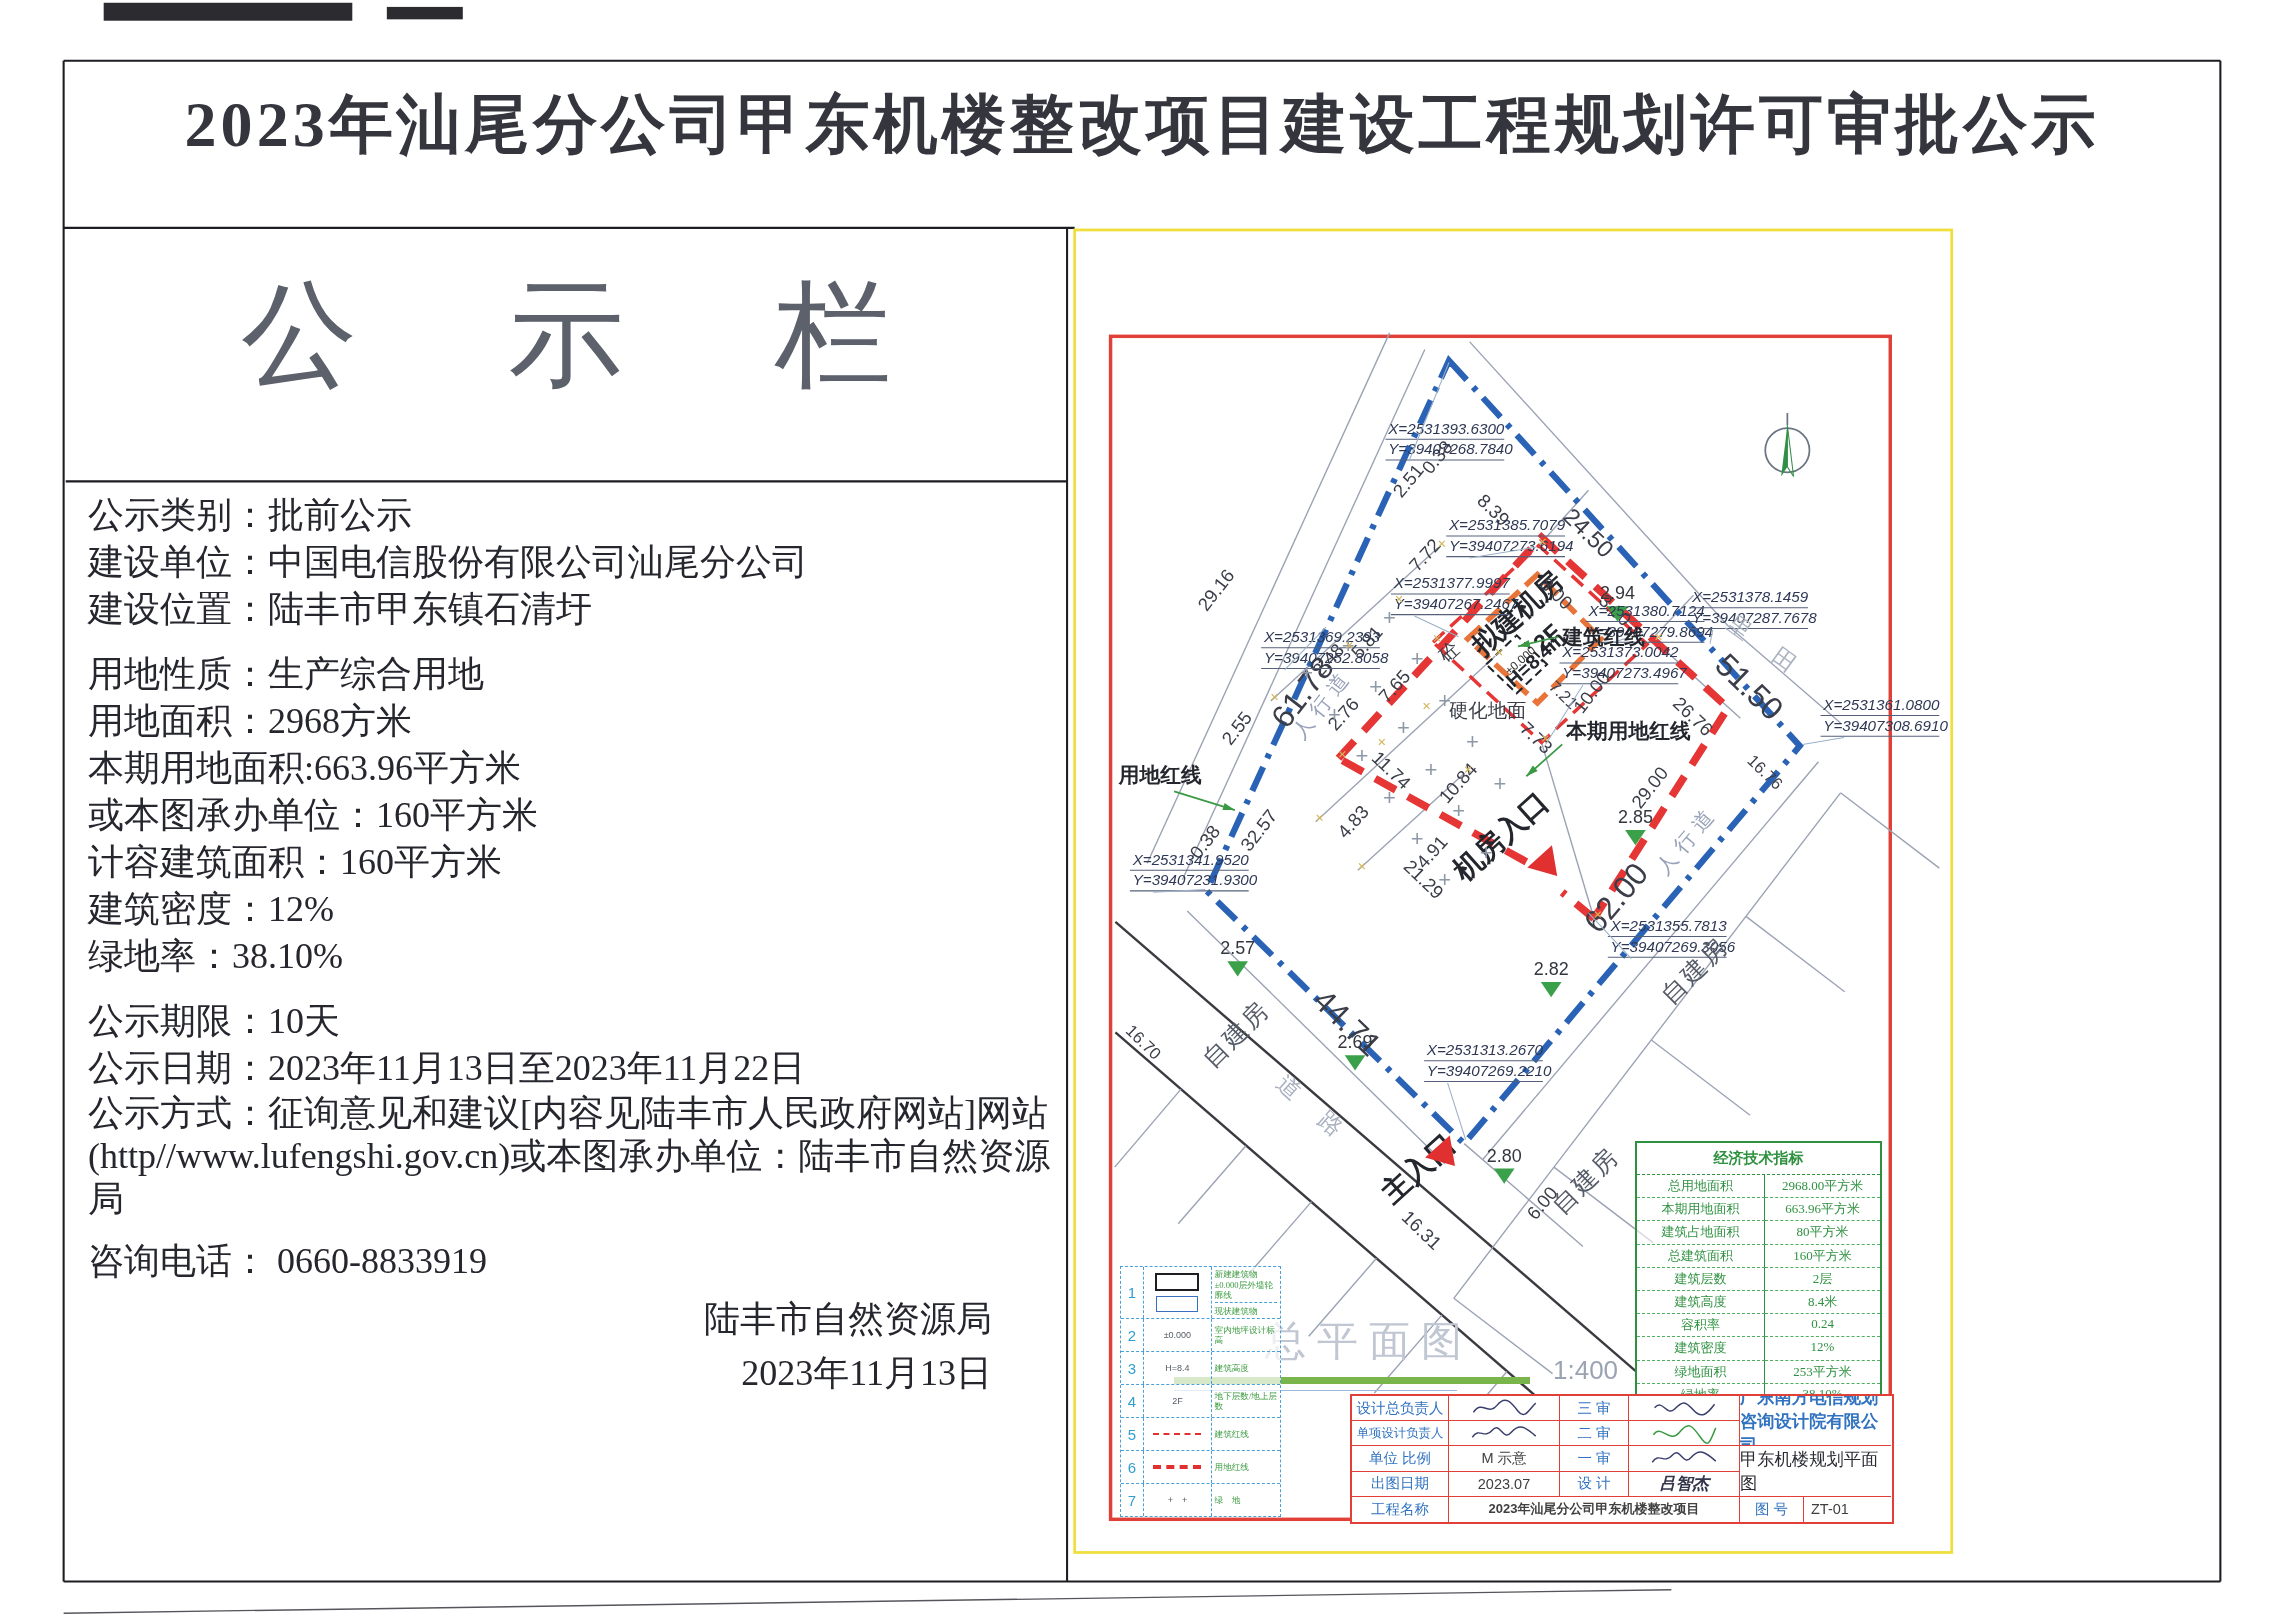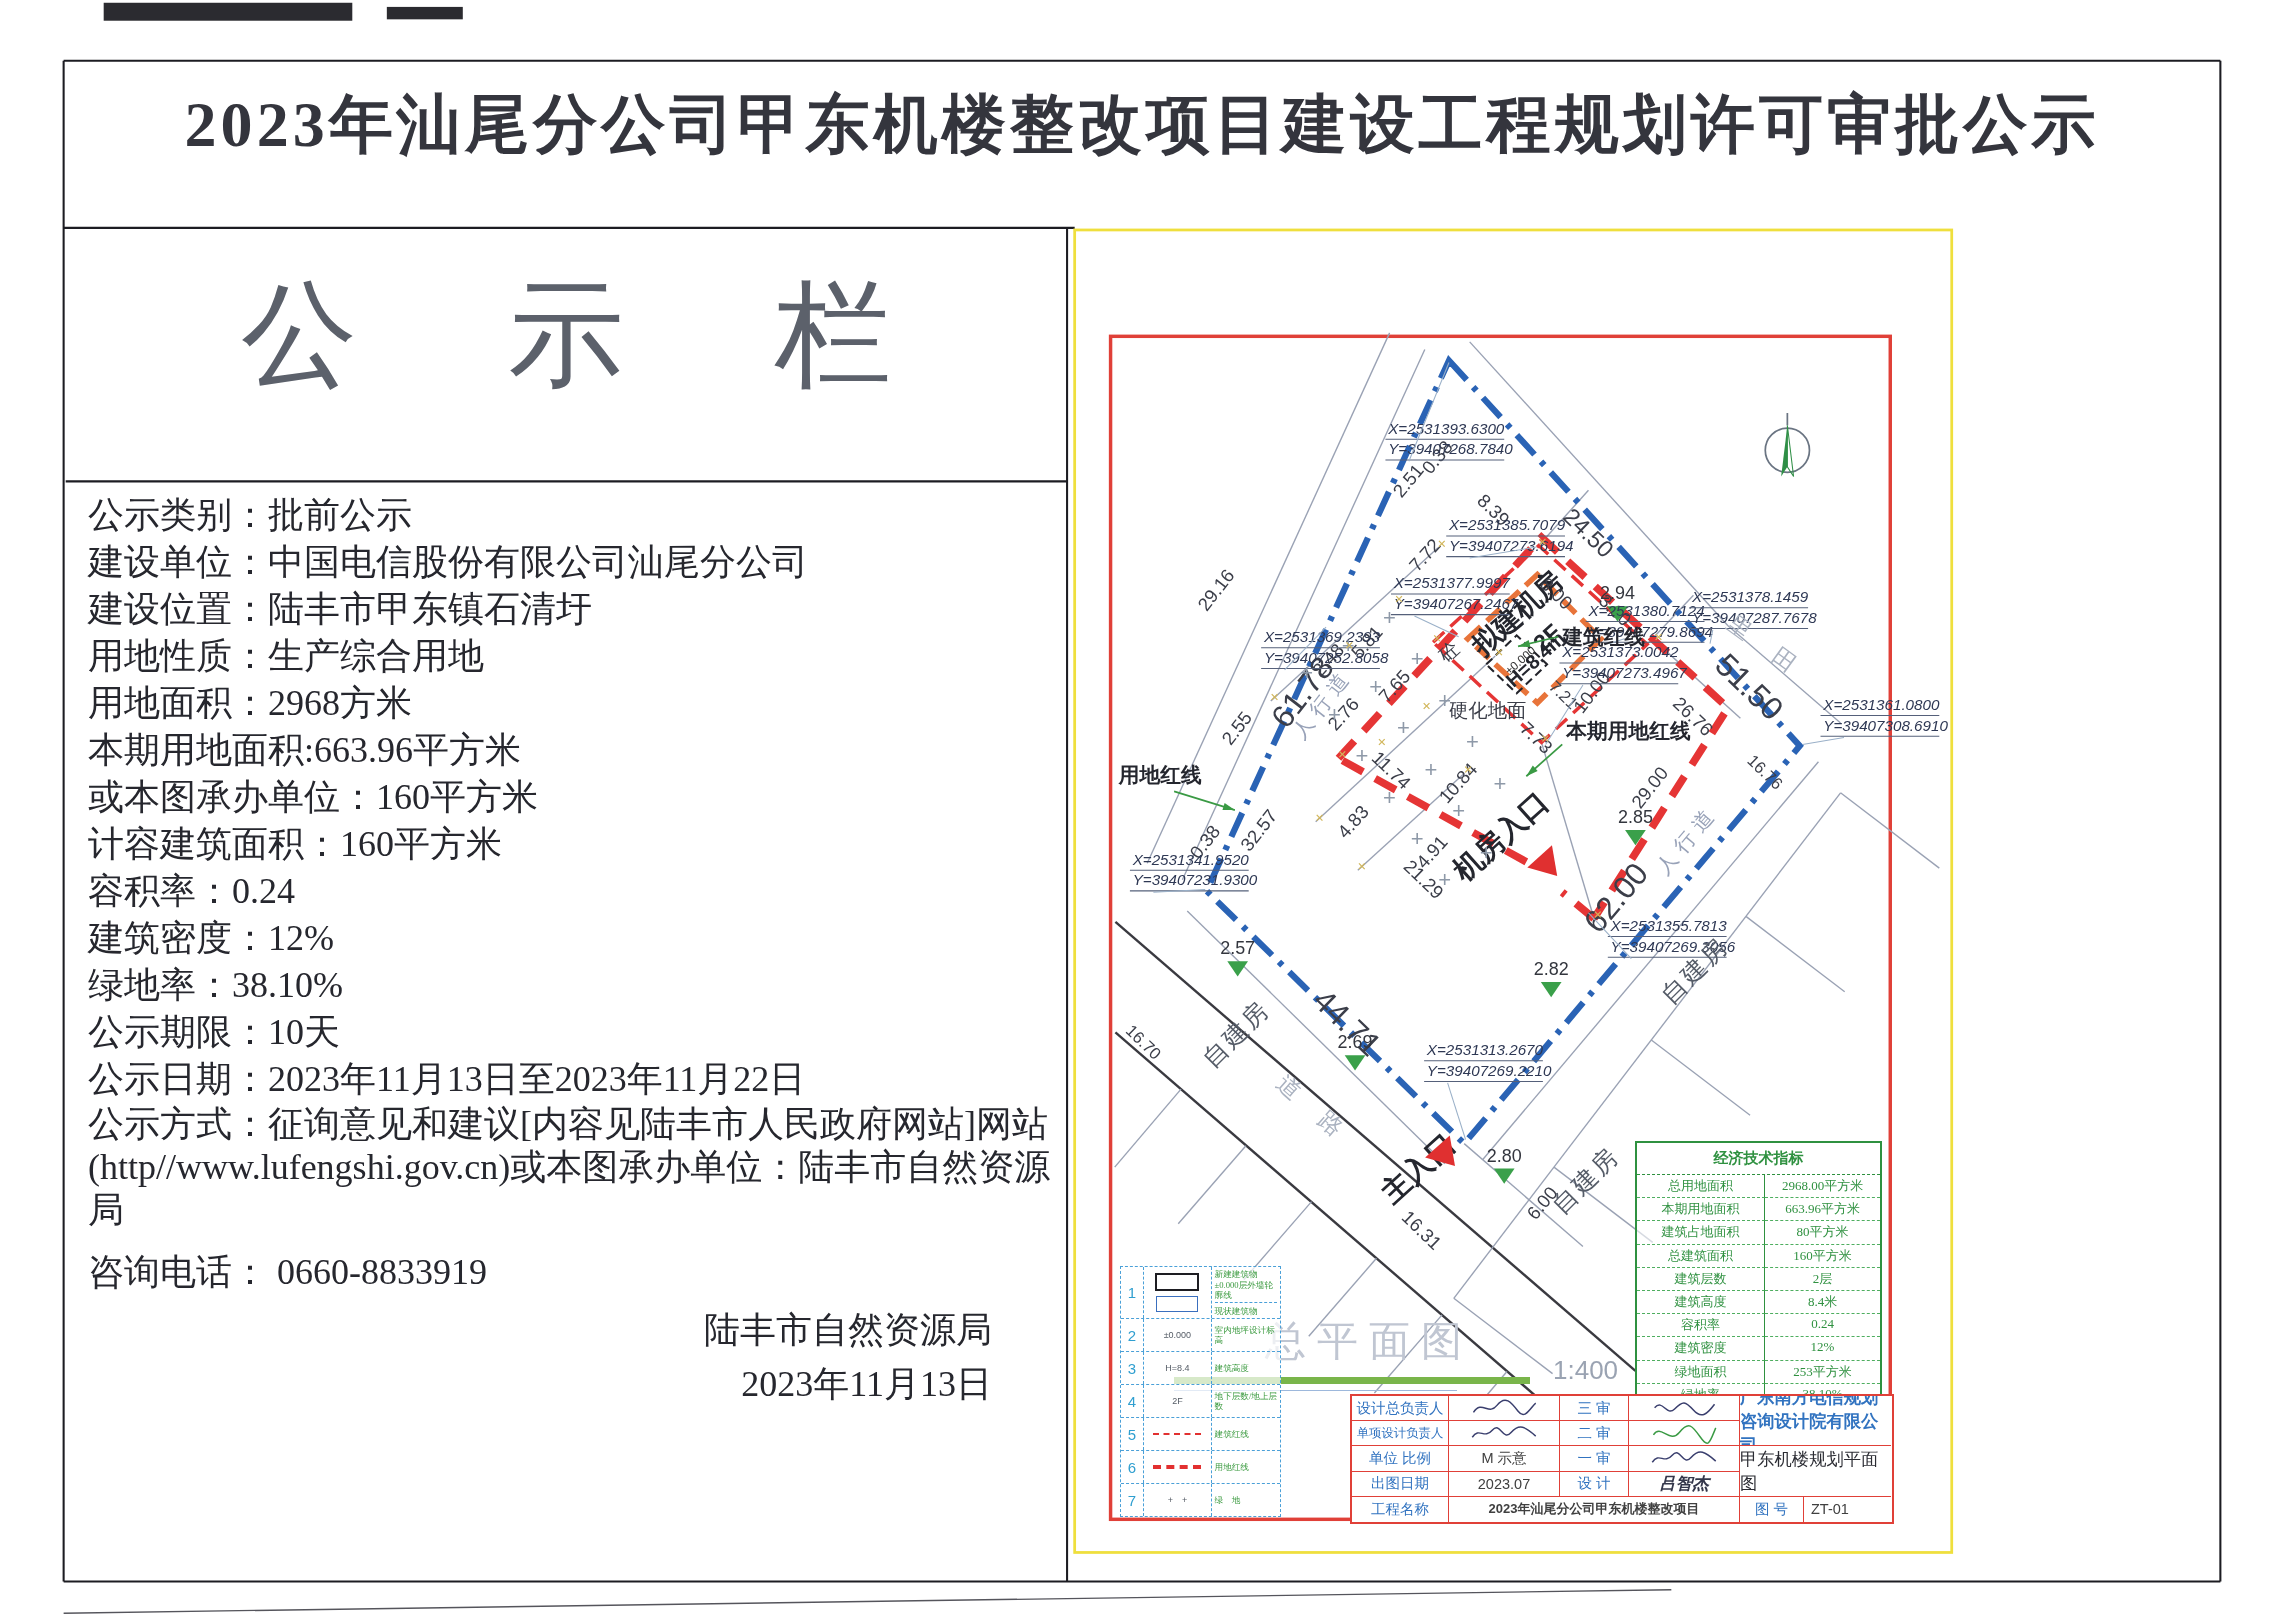--- a/index.html
+++ b/index.html
@@ -8,21 +8,21 @@
   .abs{position:absolute;}
   
   .main-title{left:0;top:81px;width:2284px;text-align:center;font-size:64px;font-weight:700;
               letter-spacing:4.1px;color:#34353d;}
   
   .board-header{left:66px;top:257px;width:1000px;text-align:center;font-size:116px;font-weight:400;
                 letter-spacing:61px;text-indent:61px;color:#5c616b;}
   .board-body{left:88px;top:492px;width:966px;font-size:36px;line-height:46px;color:#26272e;}
   .board-body .para{font-size:38px;line-height:48px;text-indent:2em;text-align:justify;margin-bottom:8.3px;}
   .bl{line-height:47px;}
-  .bl.g1{}
+  .bl.g1{margin-top:18px;}
   .bl.g2{margin-top:16.6px;}
   .bl.wrapline{line-height:43px;}
   .board-sign{margin-top:7px;text-align:right;padding-right:62px;line-height:54px;}
   
   .econ{left:1635px;top:1141px;width:243px;border:2.1px solid #2f9140;background:rgba(255,255,255,.6);}
   .econ .et{display:grid;grid-template-columns:128px 1fr;}
   .econ .hd{grid-column:1/3;text-align:center;font-size:15px;font-weight:700;color:#2f9140;
             border-bottom:1.4px dashed #2f9140;padding:6px 0;}
   .econ .c{font-size:13px;color:#2f9140;text-align:center;padding:2.1px 0;border-bottom:0.7px dashed #4fae60;}
   .econ .c.l{border-right:1.4px solid #2f9140;}
@@ -328,21 +328,20 @@
 
   <div class="abs board-body">
     <div class="bl">公示类别：批前公示</div>
     <div class="bl">建设单位：中国电信股份有限公司汕尾分公司</div>
     <div class="bl">建设位置：陆丰市甲东镇石清圩</div>
     <div class="bl g1">用地性质：生产综合用地</div>
     <div class="bl">用地面积：2968方米</div>
     <div class="bl">本期用地面积:663.96平方米</div>
     <div class="bl">或本图承办单位：160平方米</div>
     <div class="bl">计容建筑面积：160平方米</div>
-    <div class="bl">容积率：0.24</div>
     <div class="bl">建筑密度：12%</div>
     <div class="bl">绿地率：38.10%</div>
     <div class="bl g1">公示期限：10天</div>
     <div class="bl">公示日期：2023年11月13日至2023年11月22日</div>
     <div class="bl wrapline">公示方式：征询意见和建议[内容见陆丰市人民政府网站]网站(http//www.lufengshi.gov.cn)或本图承办单位：陆丰市自然资源局</div>
     <div class="bl g2">咨询电话：  0660-8833919</div>
     <div class="board-sign">
       <div>陆丰市自然资源局</div>
       <div>2023年11月13日</div>
     </div>

